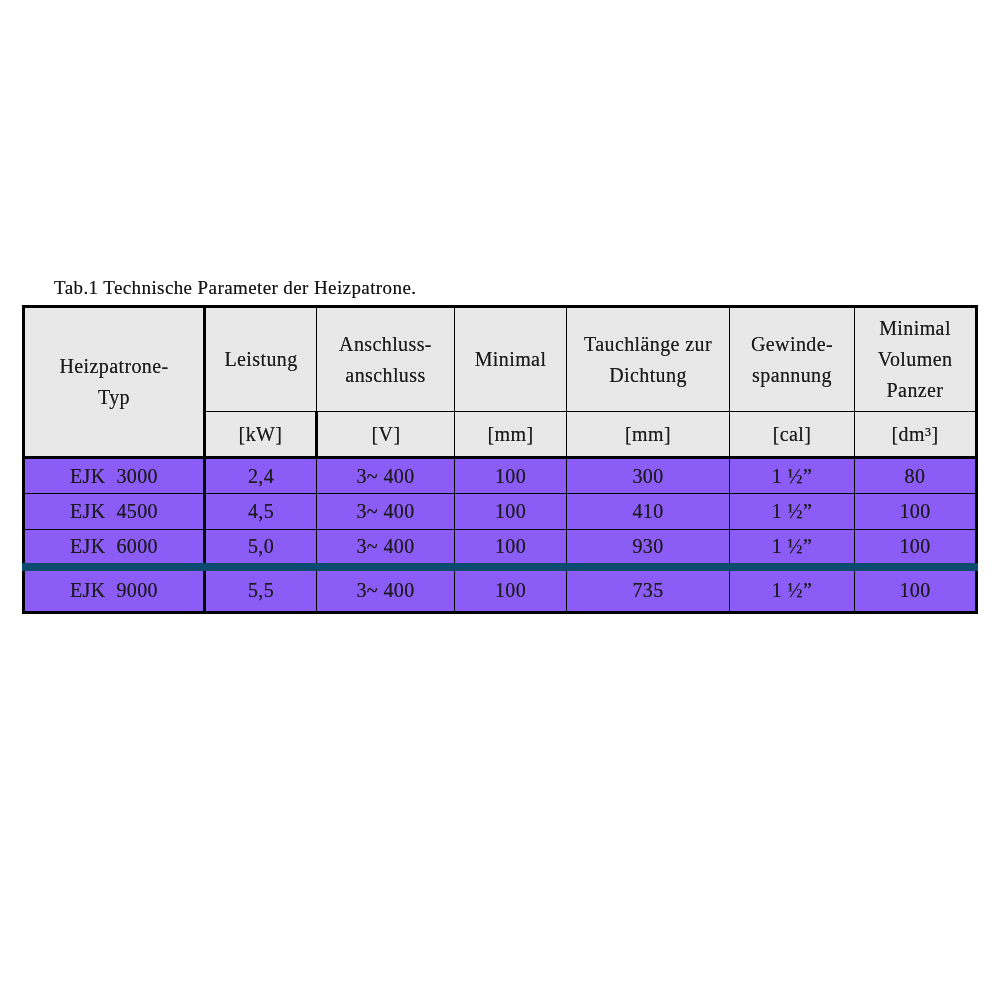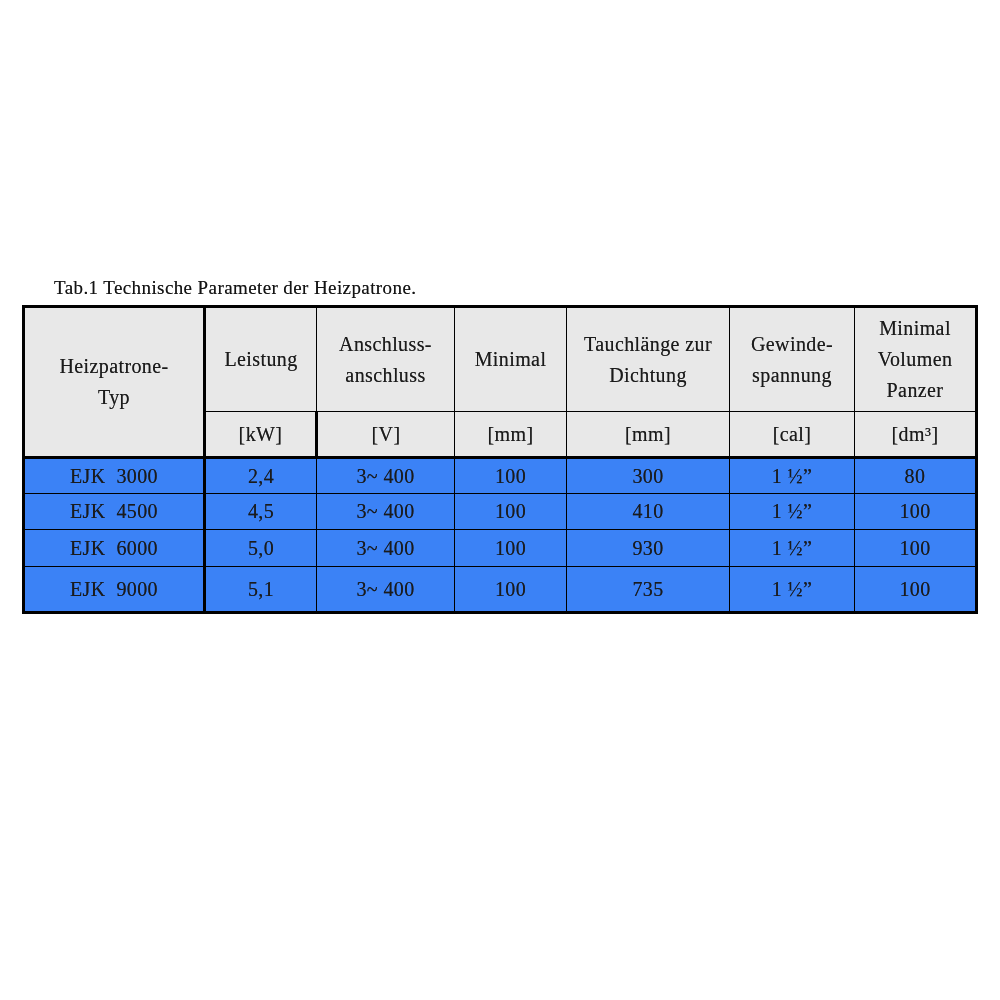--- a/index.html
+++ b/index.html
@@ -54,30 +54,30 @@
   
   table.params th:first-child, table.params td:first-child {
     border-right: 3px solid #000;
   }
   
   table.params tbody tr:first-child td {
     border-top: 3px solid #000;
   }
   
   table.params tbody tr.last td {
-    border-top: 1px solid #0c4a6e;
+    border-top: 8px solid #0c4a6e;
     margin-top: 24px;
   }
   tr.head-main { height: 105px; }
   tr.head-units { height: 46px; }
   tr.r0 { height: 36px; }
   tr.r1 { height: 36px; }
   tr.r2 { height: 37px; }
   tr.r3 { height: 46px; }
-  tbody td { white-space: pre; background: #3b82f6; }
+  tbody td { white-space: pre; background: #8b5cf6; }
 </style>
 </head>
 <body>
 
 <div class="page">
 
   <div class="caption">Tab.1 Technische Parameter der Heizpatrone.</div>
 
   <table class="params">
     <colgroup>
@@ -137,21 +137,21 @@
         <td>EJK  6000</td>
         <td>5,0</td>
         <td>3~ 400</td>
         <td>100</td>
         <td>930</td>
         <td>1 ½”</td>
         <td>100</td>
       </tr>
       <tr class="r3 last">
         <td>EJK  9000</td>
-        <td>5,1</td>
+        <td>5,5</td>
         <td>3~ 400</td>
         <td>100</td>
         <td>735</td>
         <td>1 ½”</td>
         <td>100</td>
       </tr>
     </tbody>
   </table>
 
 </div>

